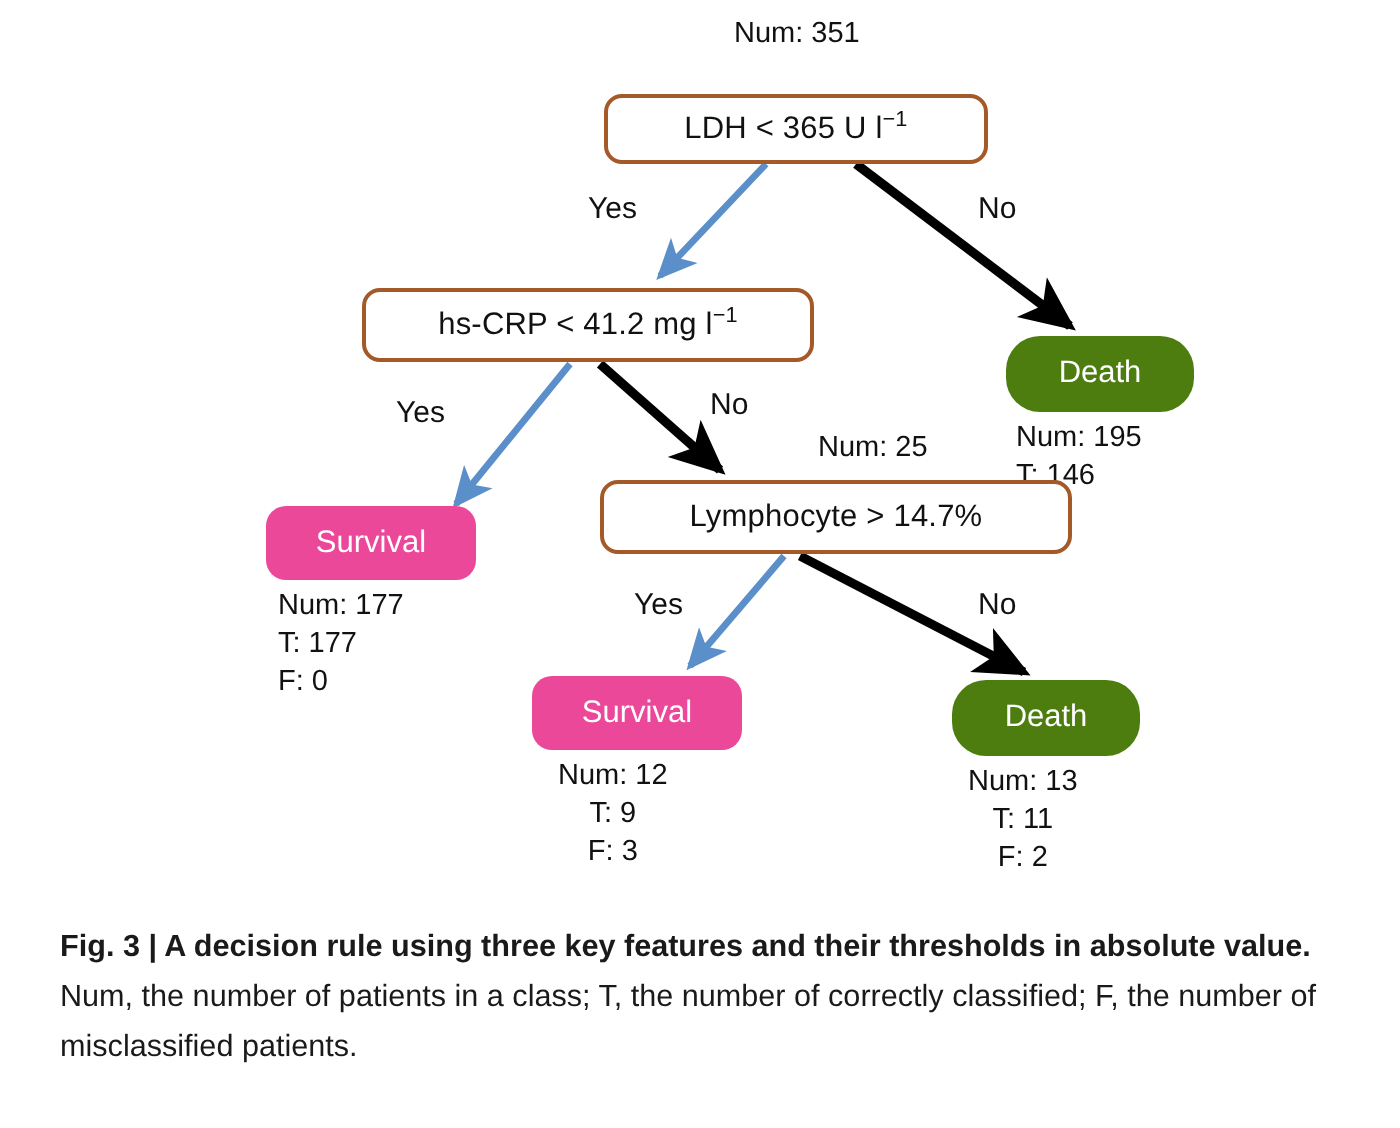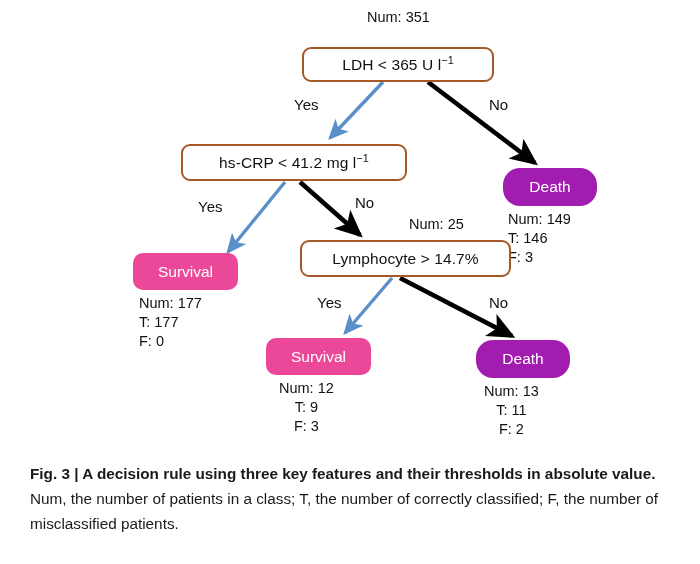--- a/index.html
+++ b/index.html
@@ -51,21 +51,21 @@
     color: #111111;
     letter-spacing: 0.1px;
   }
 
   .leaf {
     border-radius: 10px;
     font-size: 15.5px;
     color: #ffffff;
   }
   .leaf-survival { background: #ec4899; }
-  .leaf-death    { background: #a21caf; border-radius: 17px; }
+  .leaf-death    { background: #4d7c0f; border-radius: 17px; }
 
   .num-label {
     position: absolute;
     font-size: 14.5px;
     color: #111111;
     white-space: nowrap;
   }
 
   .edge-label {
     position: absolute;
@@ -141,28 +141,28 @@
     <span><span>hs-CRP &lt; 41.2 mg l</span><span class="sup">−1</span></span>
   </div>
 
   <div class="edge-label" style="left:198px; top:198px;">Yes</div>
   <div class="edge-label" style="left:355px; top:194px;">No</div>
 
   <div class="node leaf leaf-death" style="left:503px; top:168px; width:94px; height:38px;">
     <span>Death</span>
   </div>
   <div class="stats" style="left:508px; top:210px;">
-    <span class="s-num">Num: 149</span>
+    <span class="s-num">Num: 195</span>
     <span class="s-t" style="text-align:left;">T: 146</span>
     <span class="s-f" style="text-align:left;">F: 3</span>
   </div>
 
   <div class="num-label" style="left:409px; top:216px;">Num: 25</div>
 
-  <div class="node decision" style="left:300px; top:240px; width:211px; height:37px;">
+  <div class="node decision" style="left:300px; top:240px; width:236px; height:37px;">
     <span>Lymphocyte &gt; 14.7%</span>
   </div>
 
   <div class="edge-label" style="left:317px; top:294px;">Yes</div>
   <div class="edge-label" style="left:489px; top:294px;">No</div>
 
   <div class="node leaf leaf-survival" style="left:133px; top:253px; width:105px; height:37px;">
     <span>Survival</span>
   </div>
   <div class="stats" style="left:139px; top:294px;">

